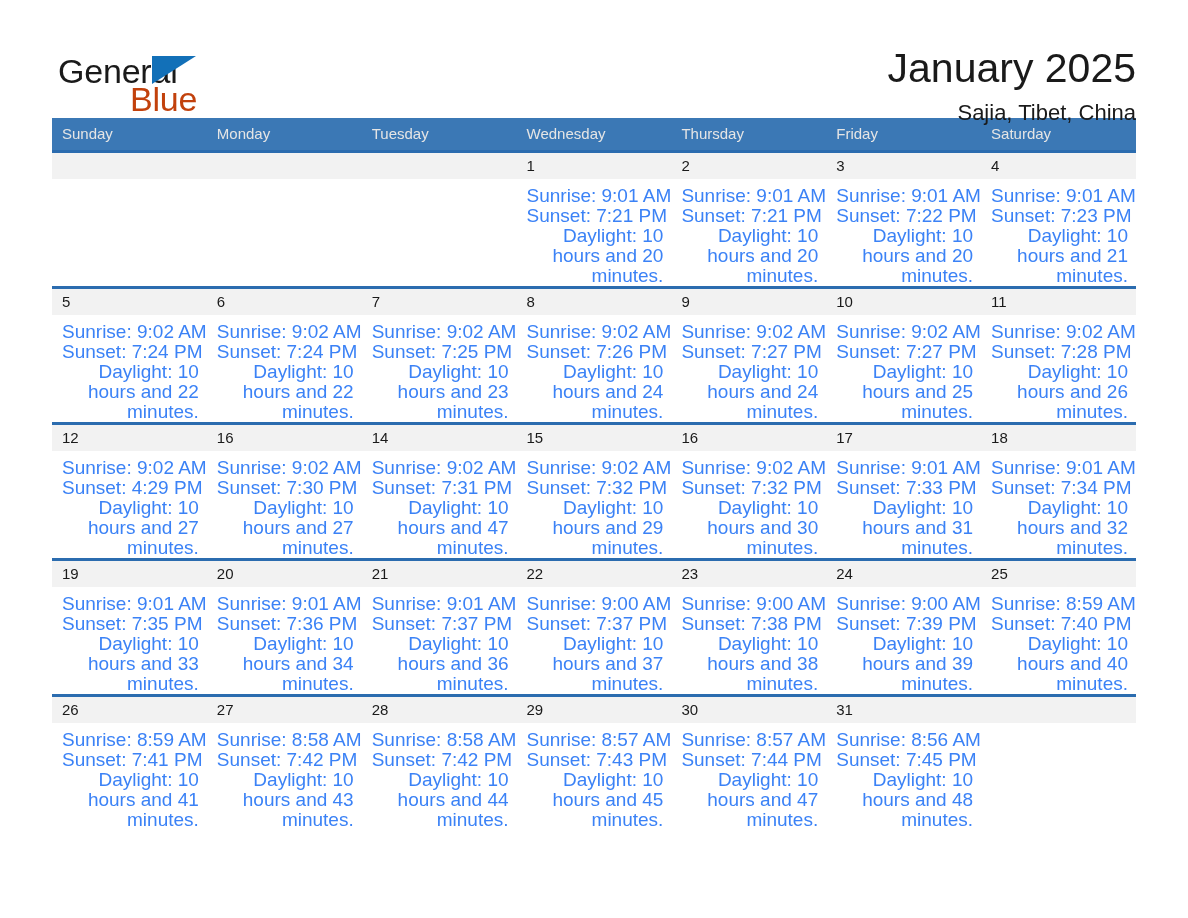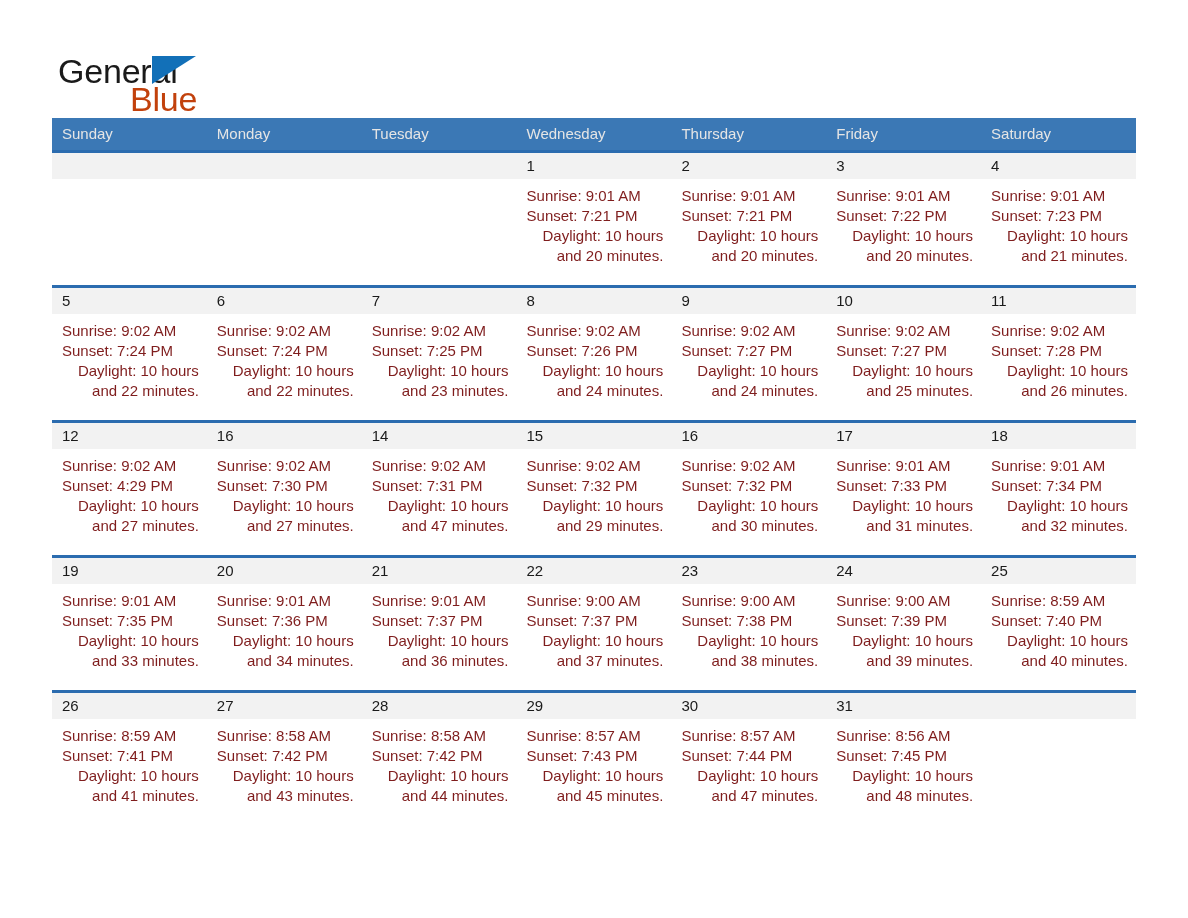--- a/index.html
+++ b/index.html
@@ -119,42 +119,46 @@
     background: #f2f2f2;
     height: 26px;
     padding: 3px 0 0 10px;
     box-sizing: border-box;
     font-size: 15px;
     line-height: 20px;
     color: #1a1a1a;
   }
   .daybody {
     padding: 7px 8px 0 10px;
-    font-size: 15px;
+    font-size: 19px;
     line-height: 20px;
-    color: #7f1d1d;
+    color: #3b82f6;
   }
   .daybody div {
     white-space: nowrap;
   }
   .daybody .wrap {
     white-space: normal;
     text-align: right;
   }
 </style>
 </head>
 <body>
 
 <div class="page">
 
   <div class="header">
     <div class="brand">
       <span class="brand-general">General</span>
       <span class="brand-triangle"></span>
       <span class="brand-blue">Blue</span>
+    </div>
+    <div class="titles">
+      <div class="cal-title">January 2025</div>
+      <div class="cal-subtitle">Sajia, Tibet, China</div>
     </div>
   </div>
 
   <table class="calendar">
     <thead>
       <tr class="dow-row">
         <th>Sunday</th>
         <th>Monday</th>
         <th>Tuesday</th>
         <th>Wednesday</th>

